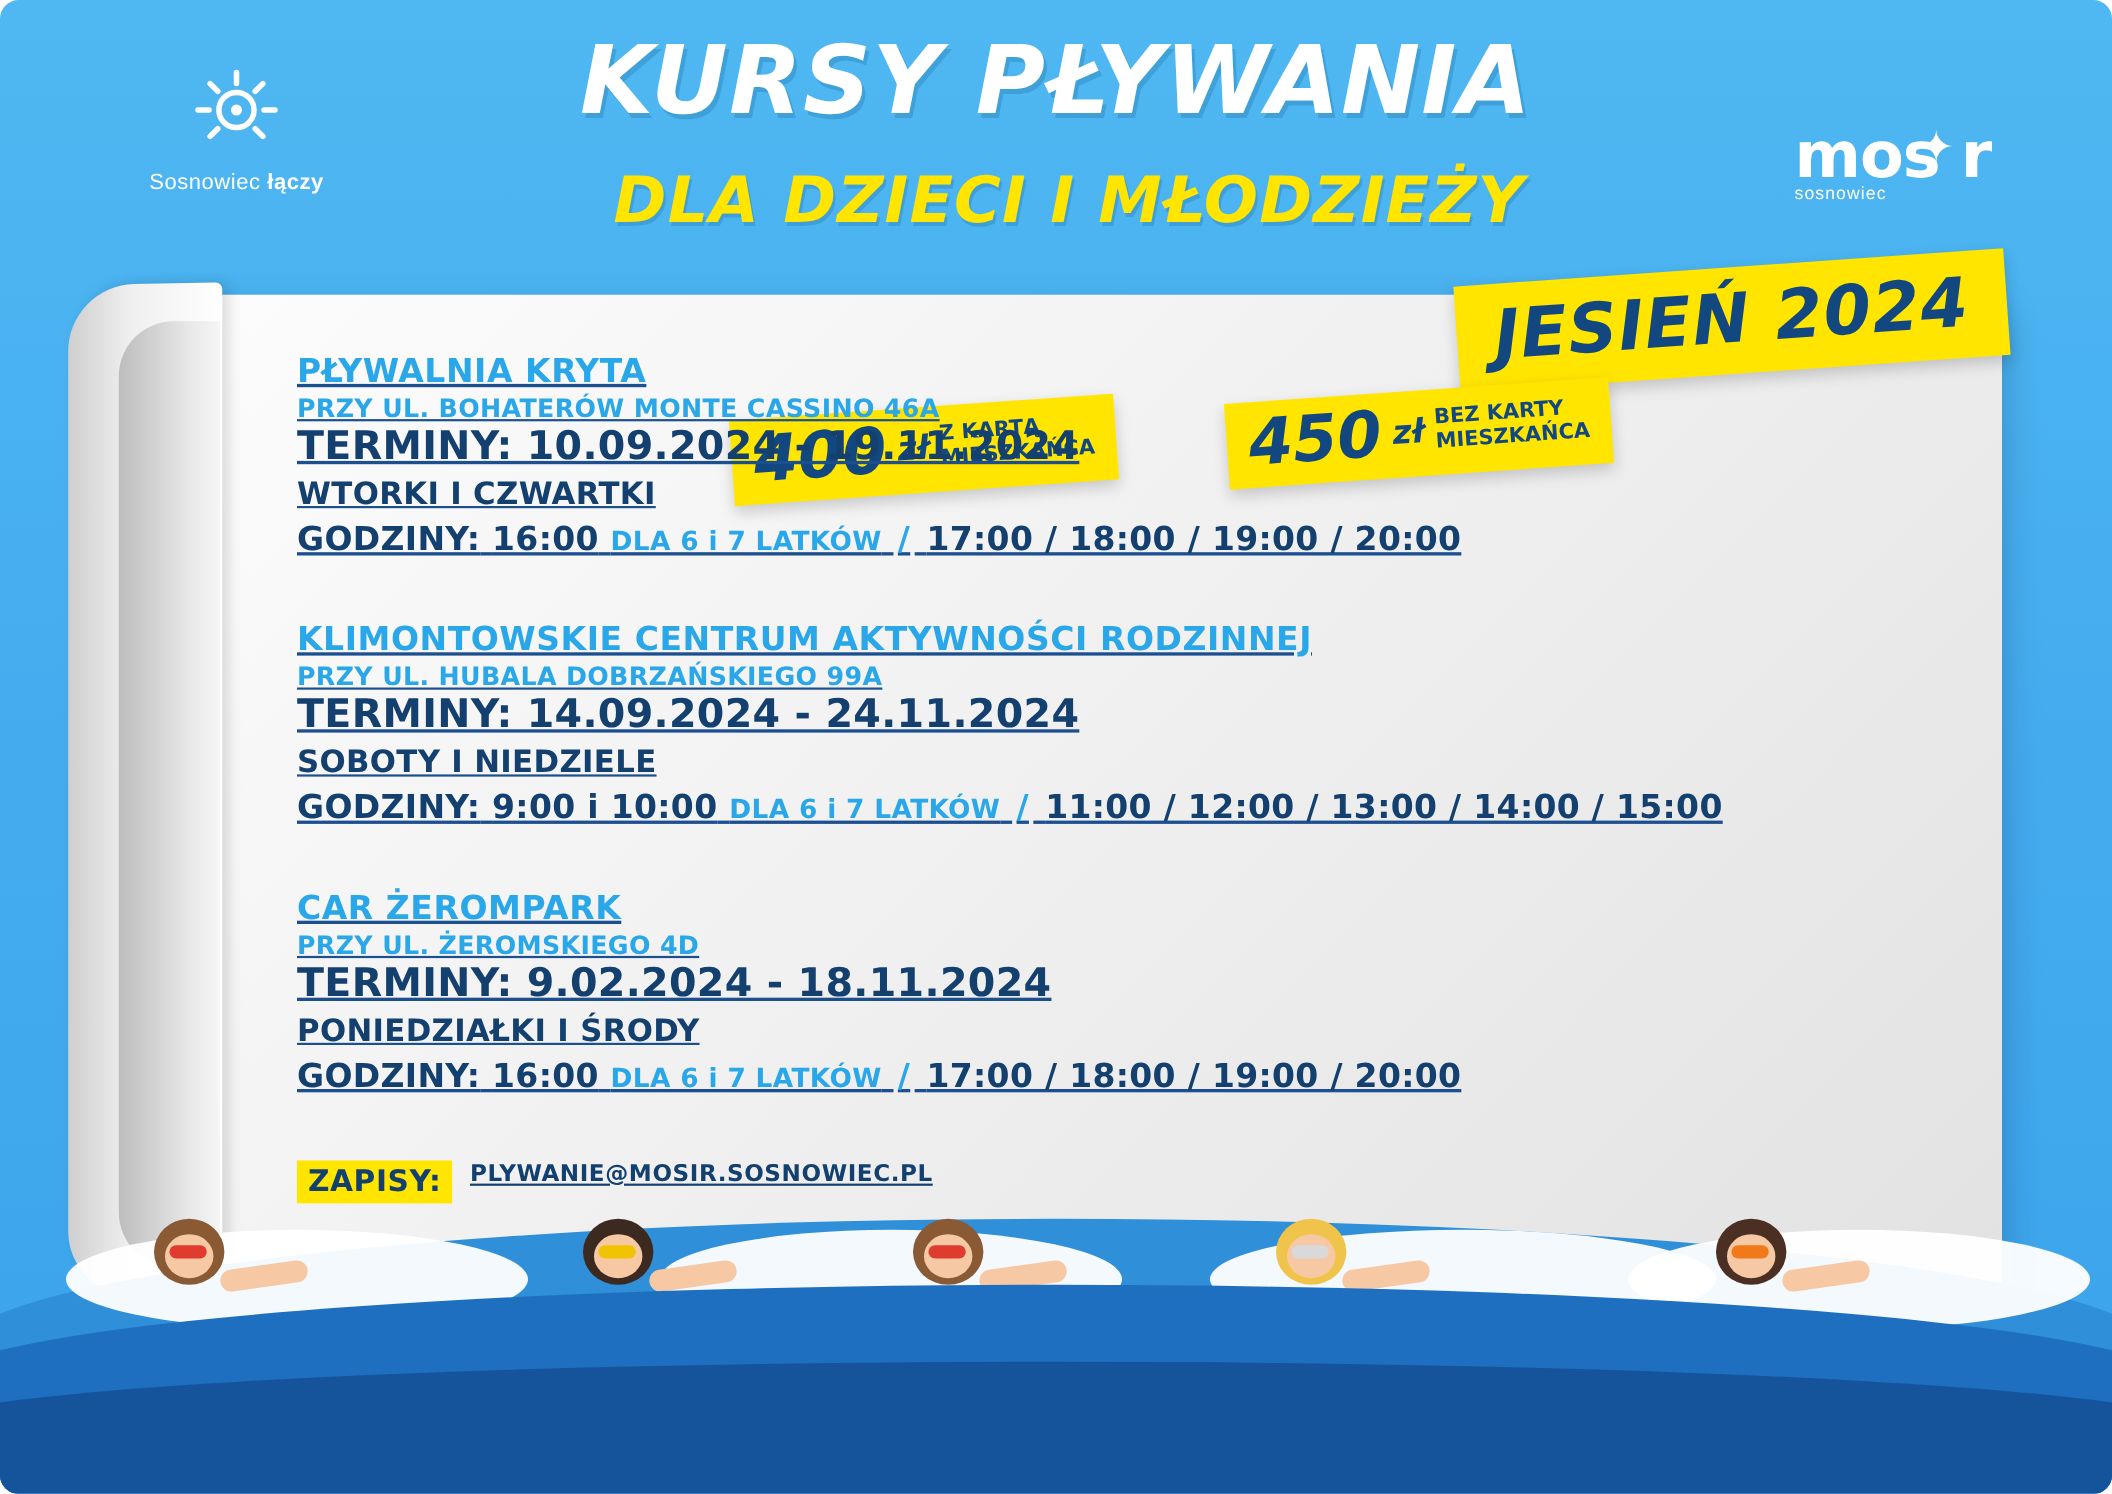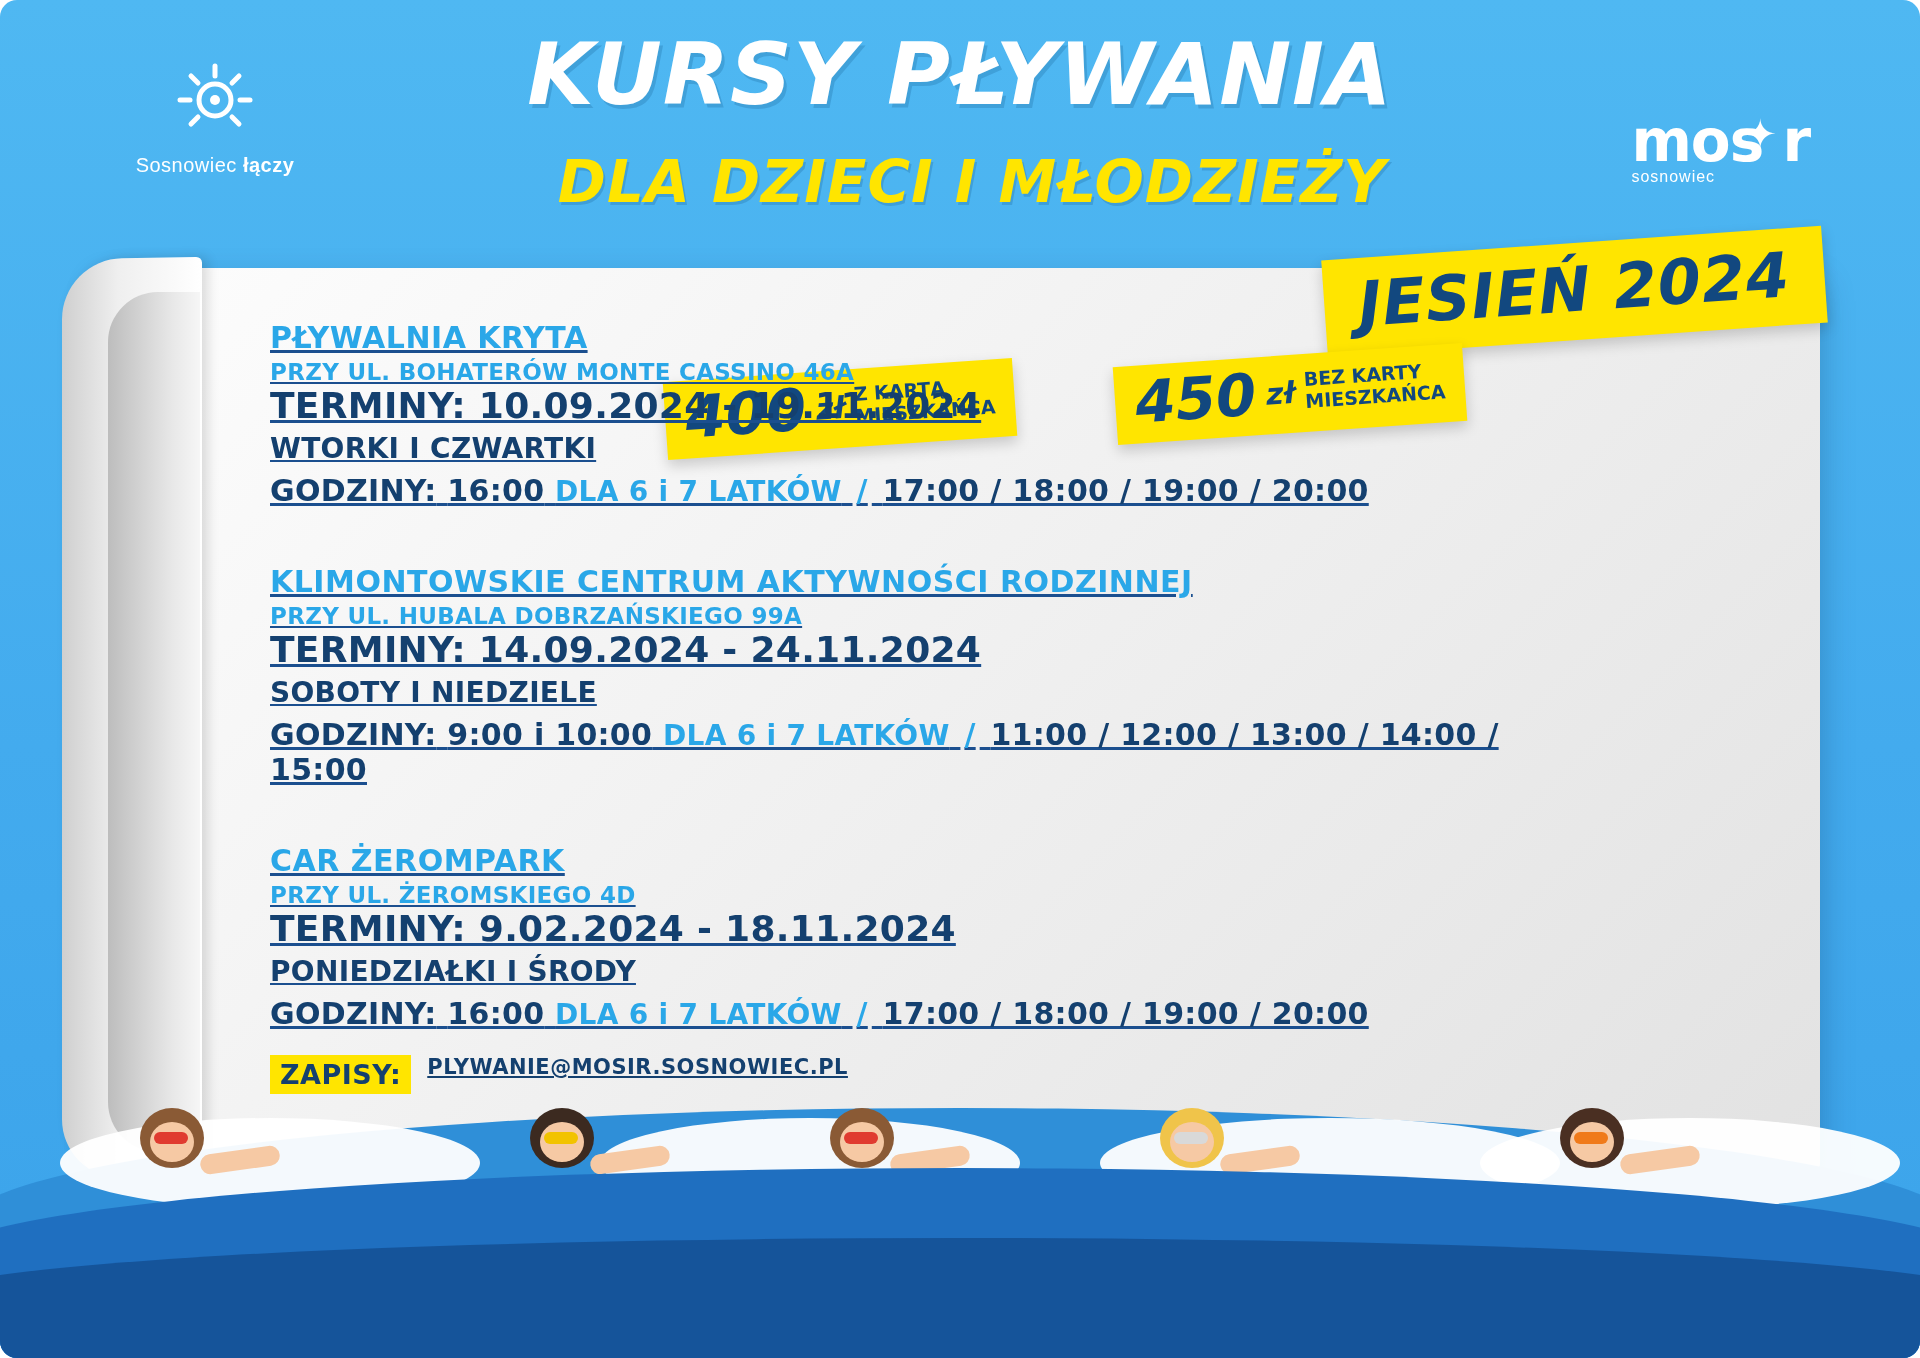--- a/index.html
+++ b/index.html
@@ -180,21 +180,21 @@
   .hours {
     margin-top: 8px;
     font-size: 30px;
     font-weight: bold;
     color: #14406f;
     font-family: "DejaVu Sans", sans-serif;
     letter-spacing: .3px;
   }
   .hours .note {
     color: #2aa7e8;
-    font-size: 28px;
+    font-size: 24px;
   }
   .hours .sep {
     color: #2aa7e8;
     padding: 0 4px;
   }
 
   
   .signup {
     position: absolute;
     left: 270px;

